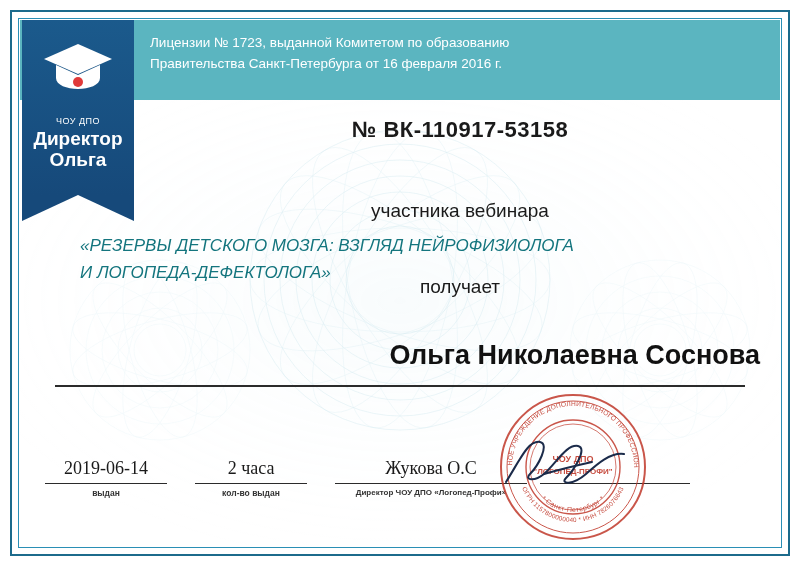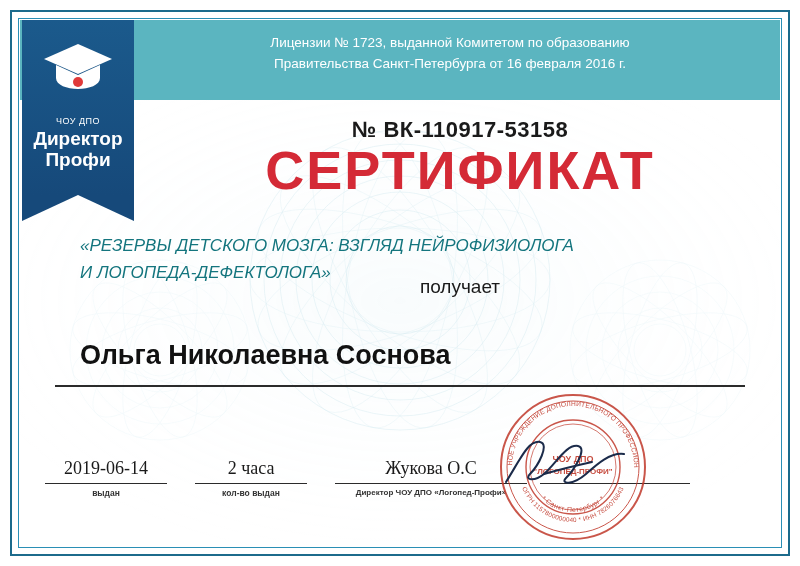--- a/index.html
+++ b/index.html
@@ -49,21 +49,21 @@
     background: #5bb5c0;
   }
   .top-band-text {
     position: absolute;
     left: 150px;
     top: 32px;
     width: 600px;
     color: #ffffff;
     font-size: 13.5px;
     line-height: 21px;
-    text-align: center;
+    text-align: left;
     font-family: "Liberation Sans", sans-serif;
   }
   .top-band-text div { white-space: nowrap; }
 
   
   .watermark {
     position: absolute;
     left: 20px;
     top: 100px;
     width: 760px;
@@ -190,21 +190,21 @@
     width: 600px;
     text-align: center;
     font-size: 19px;
     color: #1a1a1a;
   }
   .recipient {
     position: absolute;
     left: 60px;
     top: 240px;
     width: 680px;
-    text-align: left;
+    text-align: right;
     font-size: 27px;
     font-weight: bold;
     color: #111111;
   }
   .recipient-rule {
     position: absolute;
     left: 35px;
     top: 285px;
     width: 690px;
     height: 2px;
@@ -346,27 +346,27 @@
     <div class="cap">
       <svg width="72" height="52" viewBox="0 0 72 52" xmlns="http://www.w3.org/2000/svg">
         <path d="M36 2 L70 17 L36 32 L2 17 Z" fill="#ffffff"></path>
         <path d="M14 23 L14 36 C14 43 25 47 36 47 C47 47 58 43 58 36 L58 23 L36 33 Z" fill="#ffffff"></path>
         <circle cx="36" cy="40" r="5" fill="#e03a3a"></circle>
       </svg>
     </div>
     <div class="logo-text">
       <div class="l1">ЧОУ ДПО</div>
       <div class="l2">Директор</div>
-      <div class="l3">Профи</div>
+      <div class="l3">Ольга</div>
     </div>
   </div>
 
   <div class="content">
     <div class="cert-number">№ ВК-110917-53158</div>
-    <div class="cert-title">СЕРТИФИКАТ</div>
+    <div class="cert-subtitle">участника вебинара</div>
 
     <div class="webinar-title">
       <div>«РЕЗЕРВЫ ДЕТСКОГО МОЗГА: ВЗГЛЯД НЕЙРОФИЗИОЛОГА</div>
       <div>И ЛОГОПЕДА-ДЕФЕКТОЛОГА»</div>
     </div>
 
     <div class="receives">получает</div>
     <div class="recipient">Ольга Николаевна  Соснова</div>
     <div class="recipient-rule"></div>
 

